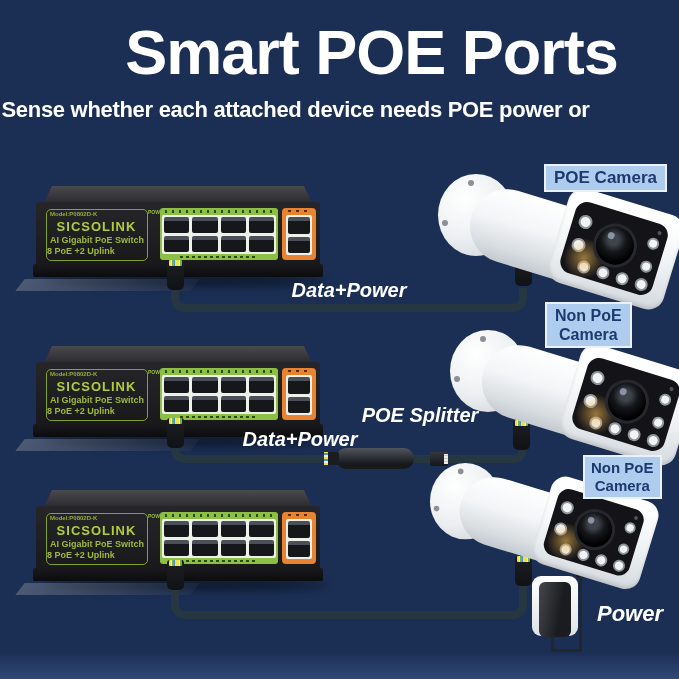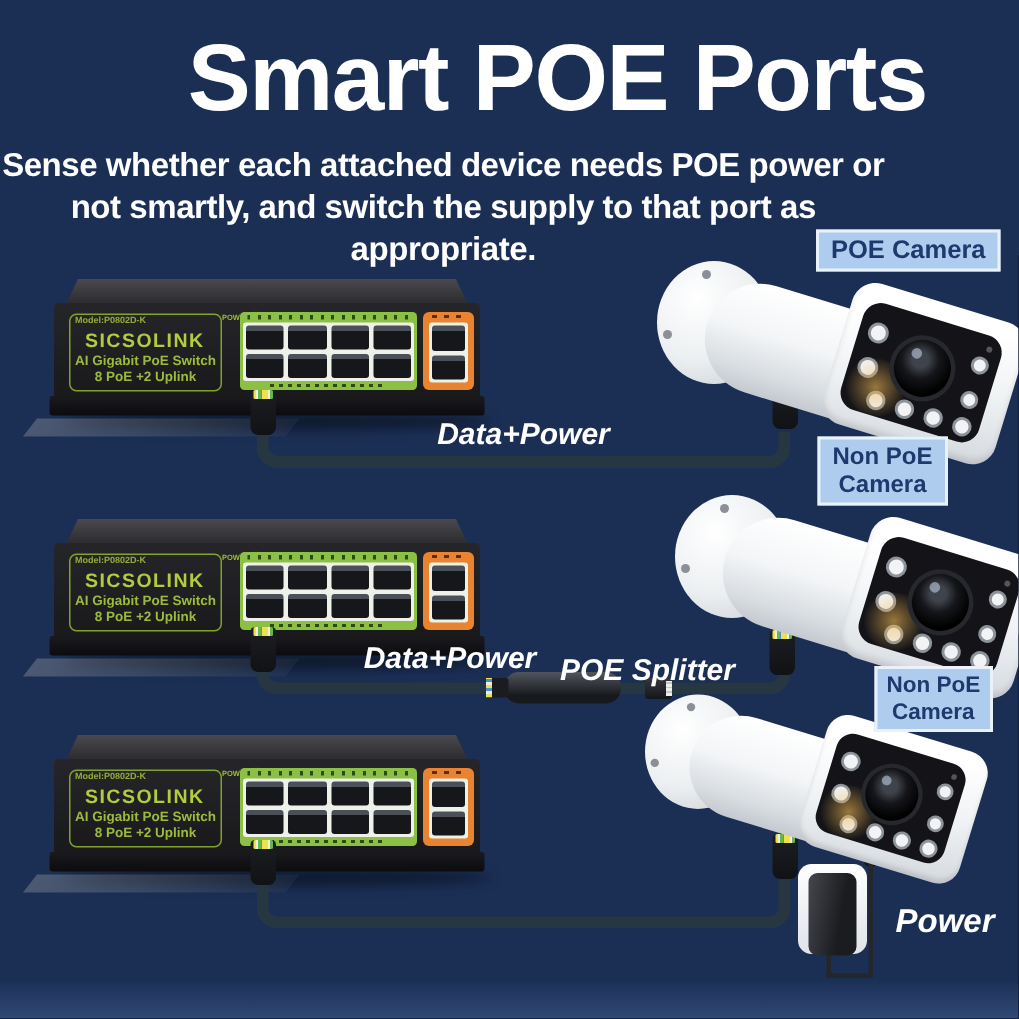--- a/index.html
+++ b/index.html
@@ -28,21 +28,21 @@
               background:linear-gradient(90deg,rgba(135,140,148,.45),rgba(135,140,148,.08));}
   .sw-shadow{position:absolute;left:6px;right:-8px;bottom:-9px;height:12px;border-radius:50%;
              background:rgba(0,0,0,.45);filter:blur(4px);}
   .sw-label{position:absolute;left:10px;top:7px;width:100px;height:50px;
             border:1px solid #7fa32c;border-radius:5px;}
   .sw-model{position:absolute;left:3px;top:1px;font-size:6px;font-weight:bold;color:#93ad37;}
   .sw-brand{position:absolute;left:0;right:1px;top:9px;text-align:center;
             font-size:13px;font-weight:bold;letter-spacing:1px;color:#b2cc40;}
   .sw-d1{position:absolute;left:0;right:0;top:25px;text-align:center;
          font-size:9px;font-weight:bold;color:#9cba3c;}
-  .sw-d2{position:absolute;left:0;right:0;top:36px;text-align:center;
+  .sw-d2{position:absolute;left:0;right:0;top:36px;
          font-size:9px;font-weight:bold;color:#9cba3c;}
   .sw-power{position:absolute;left:112px;top:7px;font-size:5px;font-weight:bold;color:#9cba3c;
             display:flex;align-items:center;gap:2px;}
   .sw-power i{width:4px;height:4px;border-radius:50%;background:#fff;box-shadow:0 0 3px #fff;}
   .sw-ports{position:absolute;left:124px;top:6px;width:118px;height:52px;
             background:#8bc045;border-radius:3px;}
   .sw-ports::before{content:"";position:absolute;left:5px;right:5px;top:2px;height:3px;
             background:repeating-linear-gradient(90deg,#2c4a12 0 2px,transparent 2px 7px);}
   .sw-ports::after{content:"";position:absolute;left:20px;right:20px;bottom:2px;height:2px;
             background:repeating-linear-gradient(90deg,#2c4a12 0 3px,transparent 3px 6px);}
@@ -117,38 +117,37 @@
   .glow{position:absolute;left:0;bottom:0;width:44px;height:38px;border-radius:50%;
       background:radial-gradient(circle,rgba(240,185,85,.6),rgba(240,185,85,0) 70%);}
   .mic{position:absolute;right:7px;top:7px;width:4px;height:4px;border-radius:50%;background:#555;}
   .cam1{left:438px;top:160px;} .cam2{left:450px;top:316px;}
   .cam3{left:430px;top:450px;transform:scale(.93);transform-origin:0 0;}
 
   
   .lbl{position:absolute;color:#fff;font-weight:bold;font-size:20px;text-align:center;font-style:italic;}
   .lbl-dp1{left:269px;top:279px;width:160px;}
   .lbl-dp2{left:220px;top:428px;width:160px;}
-  .lbl-spl{left:350px;top:436px;width:140px;text-align:right;}
+  .lbl-spl{left:350px;top:404px;width:140px;}
   .lbl-data{left:290px;top:578px;width:120px;}
   .lbl-pow{left:560px;top:601px;width:140px;font-size:22px;}
   .tag{position:absolute;background:#aecdee;border:2px solid #e9f2fb;color:#1c3a6e;
-       font-weight:bold;text-align:center;padding:2px 8px;}
+       font-weight:bold;text-align:center;padding:2px 8px;margin-top:11px;}
   .tag1{left:544px;top:153px;font-size:17px;}
   .tag2{left:545px;top:291px;font-size:16px;line-height:19px;}
   .tag3{left:583px;top:444px;font-size:15px;line-height:18px;padding:2px 6px;}
 </style>
 </head>
 <body>
 
 <div class="stage">
 
   <div class="title">Smart POE Ports</div>
   <div class="subtitle">
     <div>Sense whether each attached device needs POE power or</div>
-    <div>not smartly, and switch the supply to that port as appropriate.</div>
   </div>
 
   <div class="sw sw1">
     <div class="sw-shadow"></div>
     <div class="sw-reflect"></div>
     <div class="sw-top"></div>
     <div class="sw-base"></div>
     <div class="sw-front">
       <div class="sw-label">
         <div class="sw-model">Model:P0802D-K</div>

